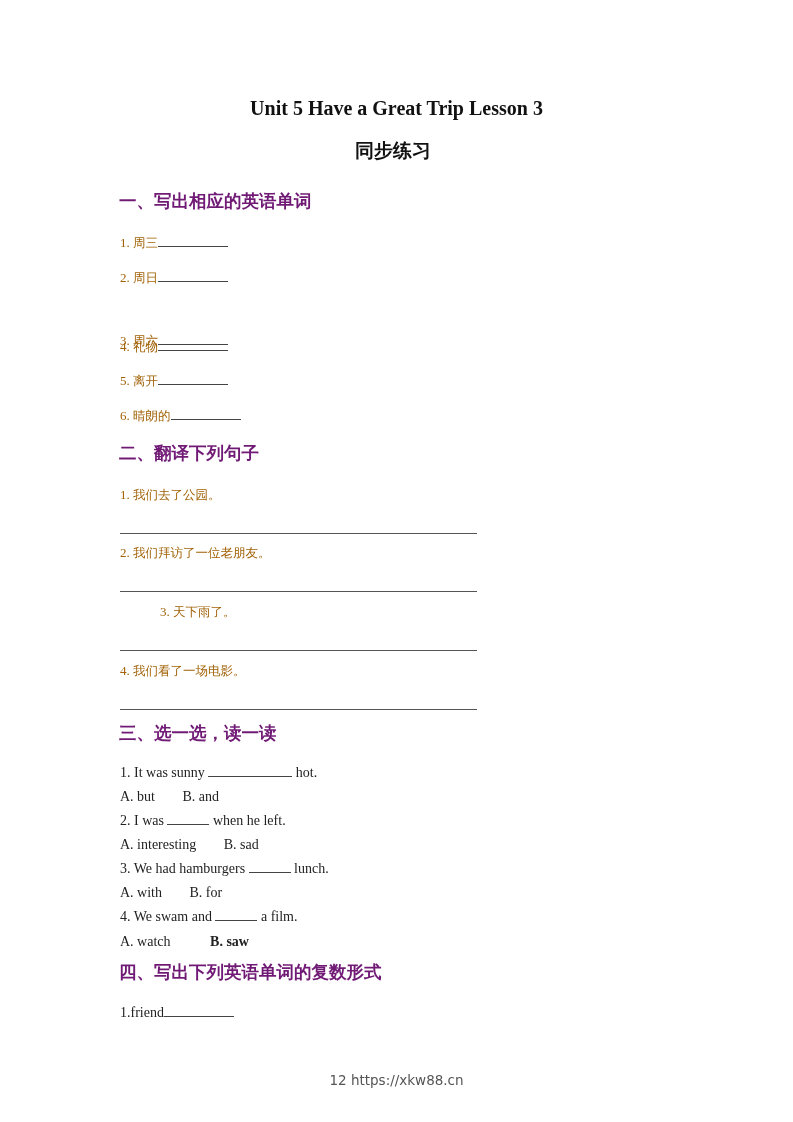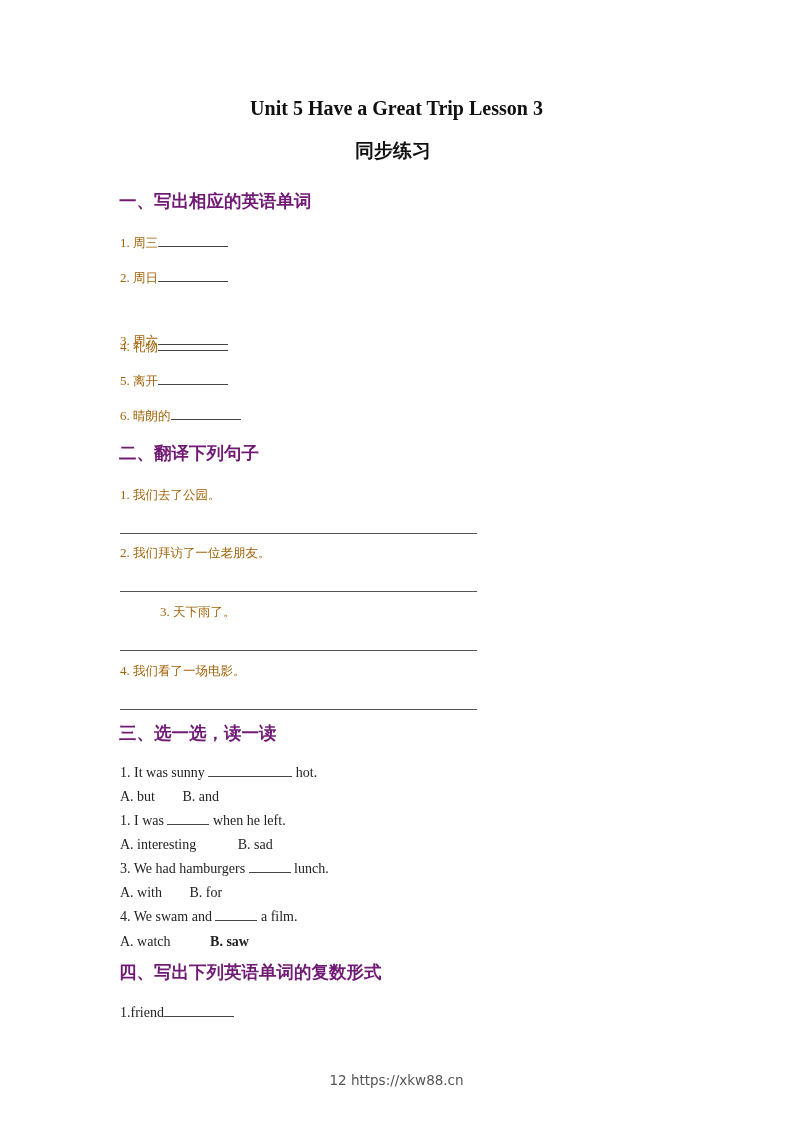--- a/index.html
+++ b/index.html
@@ -84,27 +84,27 @@
   <span>1. It was sunny</span>
   <span class="gap" style="width:84px;"></span>
   <span>hot.</span>
 </div>
 <div class="abs en" style="top:789px;">
   <span>A. but</span>
   <span class="optB" style="margin-left:24px;">B. and</span>
 </div>
 
 <div class="abs en" style="top:813px;">
-  <span>1. I was</span>
+  <span>2. I was</span>
   <span class="gap" style="width:42px;"></span>
   <span>when he left.</span>
 </div>
 <div class="abs en" style="top:837px;">
   <span>A. interesting</span>
-  <span class="optB" style="margin-left:38px;">B. sad</span>
+  <span class="optB" style="margin-left:24px;">B. sad</span>
 </div>
 
 <div class="abs en" style="top:861px;">
   <span>3. We had hamburgers</span>
   <span class="gap" style="width:42px;"></span>
   <span>lunch.</span>
 </div>
 <div class="abs en" style="top:885px;">
   <span>A. with</span>
   <span class="optB" style="margin-left:24px;">B. for</span>

